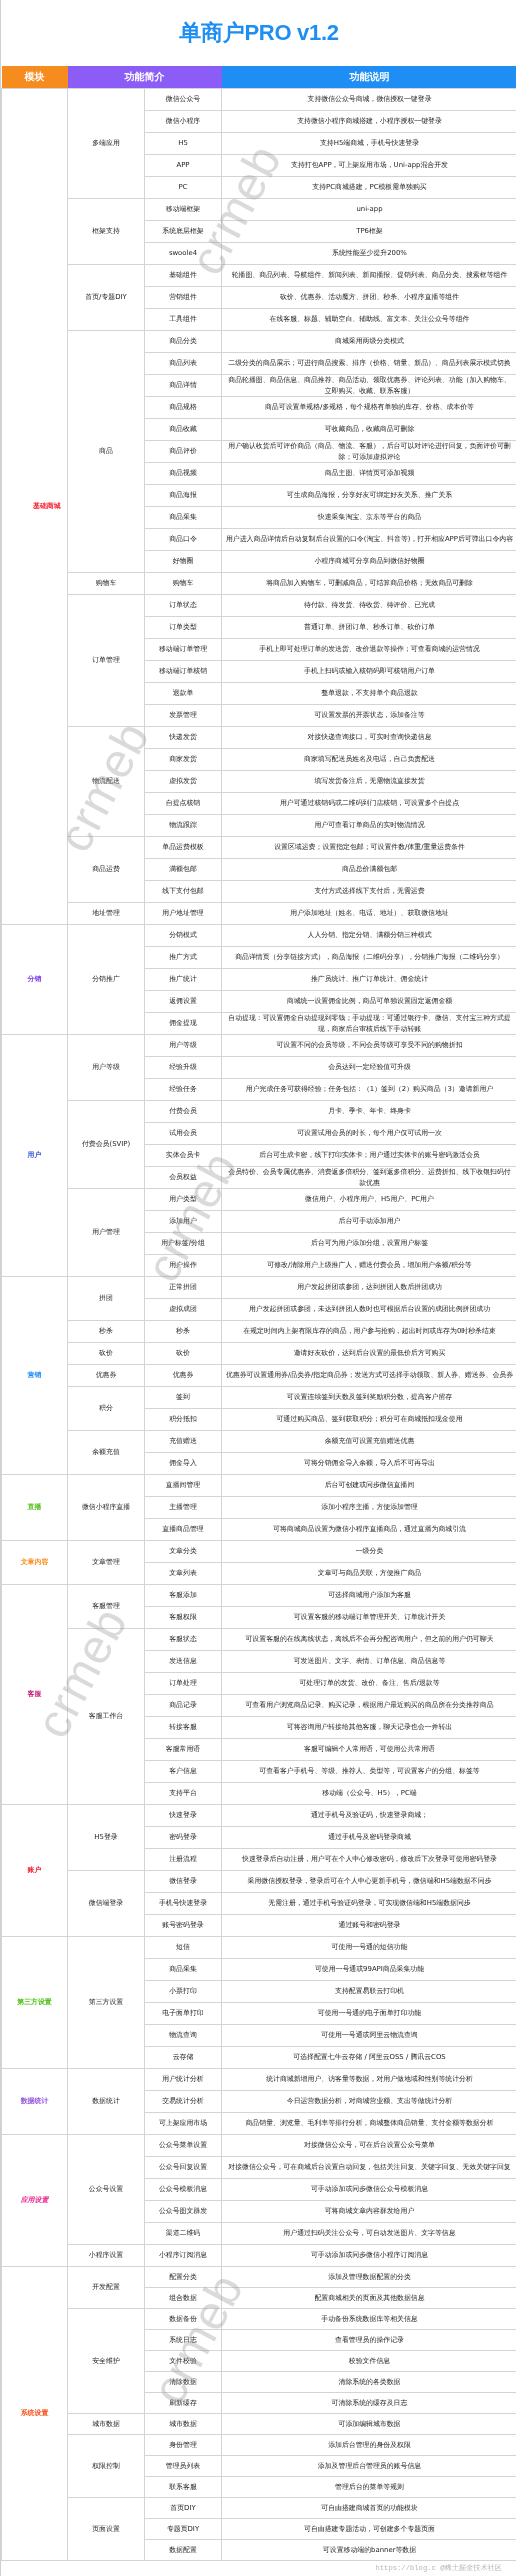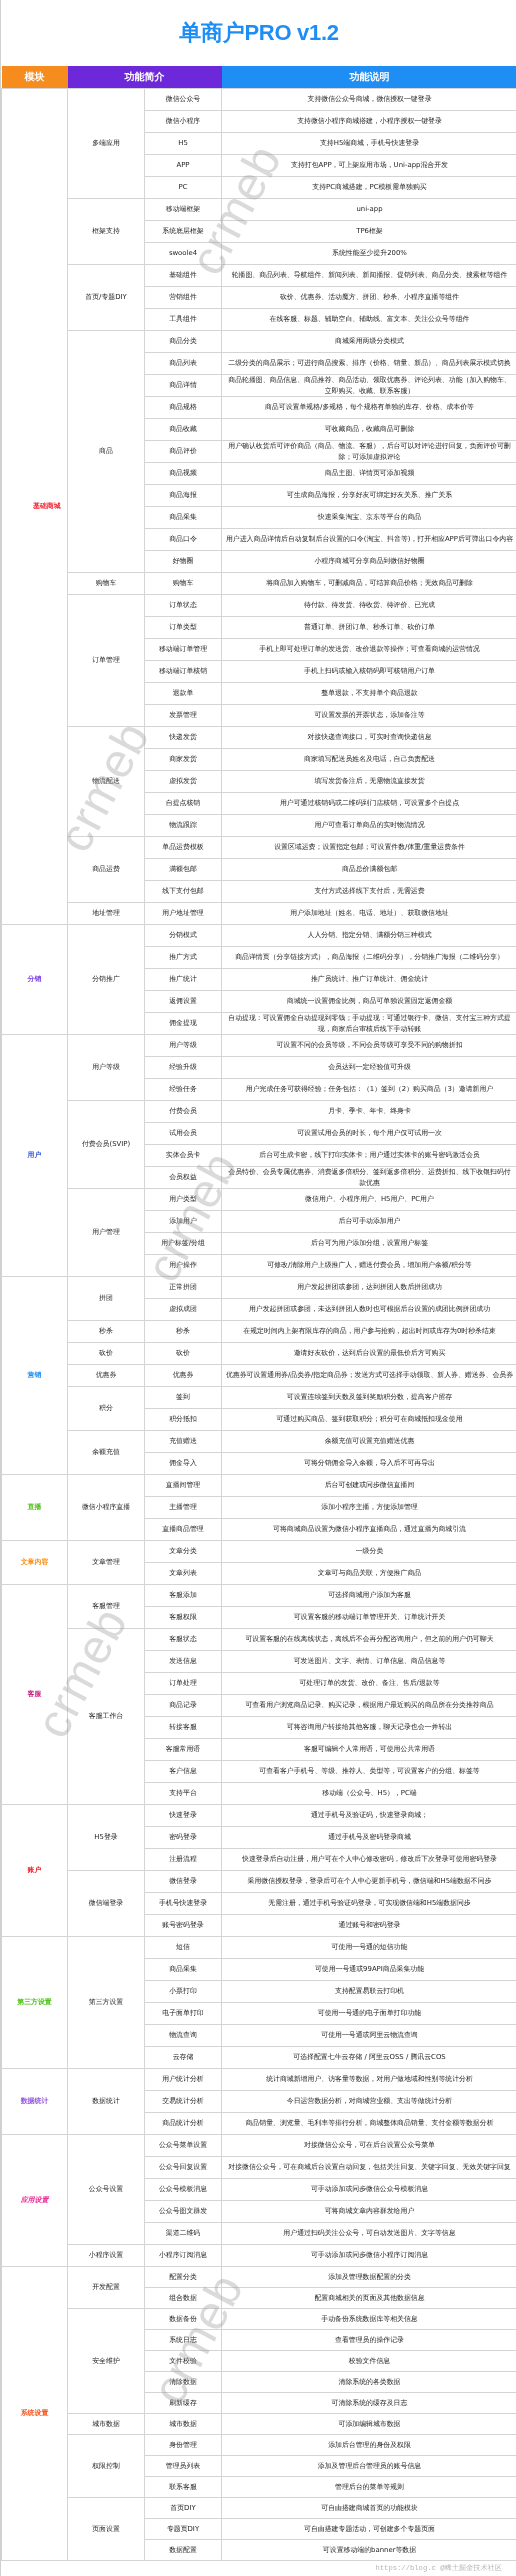--- a/index.html
+++ b/index.html
@@ -23,21 +23,21 @@
   }
   table.features col.c1 { width: 66px; }
   table.features col.c2 { width: 77px; }
   table.features col.c3 { width: 77px; }
   table.features col.c4 { width: 296px; }
   table.features th {
     height: 22px; color: #fff; font-size: 10px; font-weight: bold;
     text-align: center; padding: 0; border: 0;
   }
   th.h-module { background: #f68b1e; }
-  th.h-intro { background: #6d28d9; }
+  th.h-intro { background: #8b5cf6; }
   th.h-desc { background: #1e8ef5; }
   table.features td {
     border: 0.6px solid #d4d4d4;
     font-size: 6.9px; line-height: 10.5px;
     padding: 0 3.3px; text-align: center; vertical-align: middle;
     color: #222;
   }
   table.features tr.row { height: 22px; }
   table.features tr.row.sys { height: 21px; }
   td.module { font-weight: bold; font-size: 7.2px; border-left: 0; }
@@ -473,21 +473,21 @@
         <td class="module" rowspan="3" style="color: rgb(146, 84, 222);">数据统计</td>
         <td class="group" rowspan="3">数据统计</td>
         <td class="feature">用户统计分析</td>
         <td class="desc">统计商城新增用户、访客量等数据，对用户做地域和性别等统计分析</td>
       </tr>
       <tr class="row">
         <td class="feature">交易统计分析</td>
         <td class="desc">今日运营数据分析，对商城营业额、支出等做统计分析</td>
       </tr>
       <tr class="row">
-        <td class="feature">商品统计分析</td>
+        <td class="feature">可上架应用市场</td>
         <td class="desc">商品销量、浏览量、毛利率等排行分析，商城整体商品销量、支付金额等数据分析</td>
       </tr>
       <tr class="row">
         <td class="module" rowspan="6" style="color: rgb(235, 47, 150); font-style: italic;">应用设置</td>
         <td class="group" rowspan="5">公众号设置</td>
         <td class="feature">公众号菜单设置</td>
         <td class="desc">对接微信公众号，可在后台设置公众号菜单</td>
       </tr>
       <tr class="row">
         <td class="feature">公众号回复设置</td>

